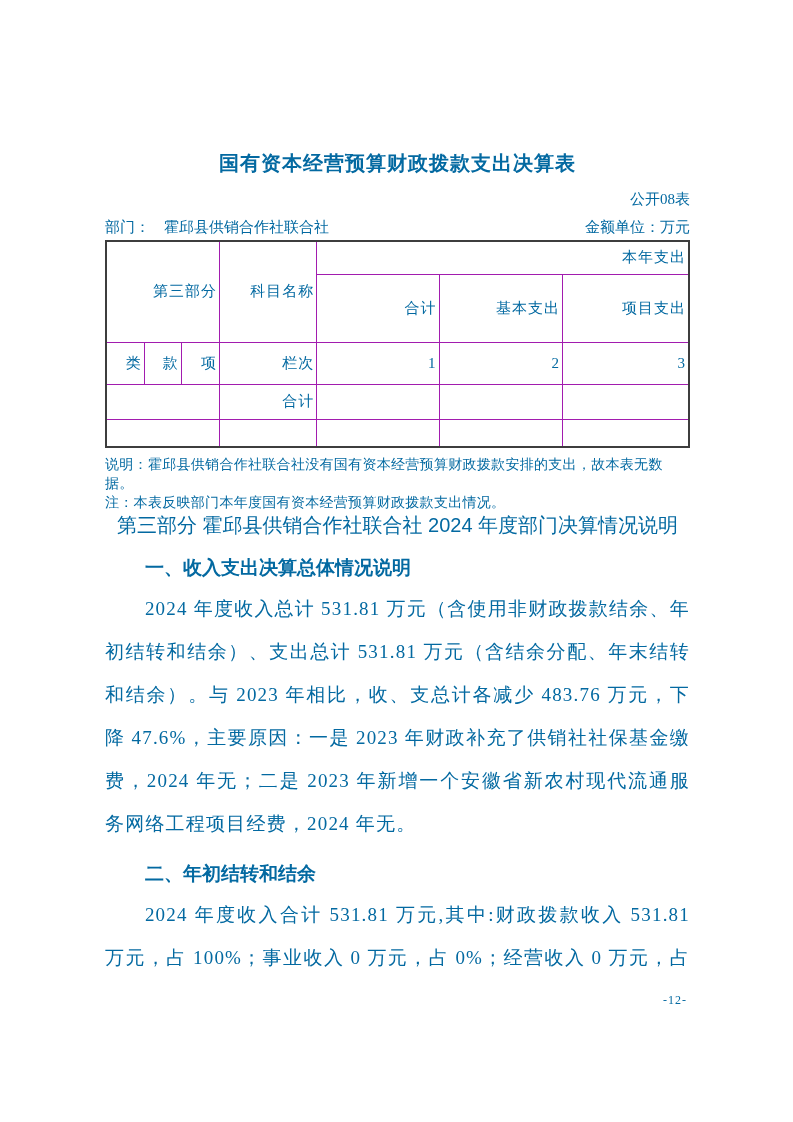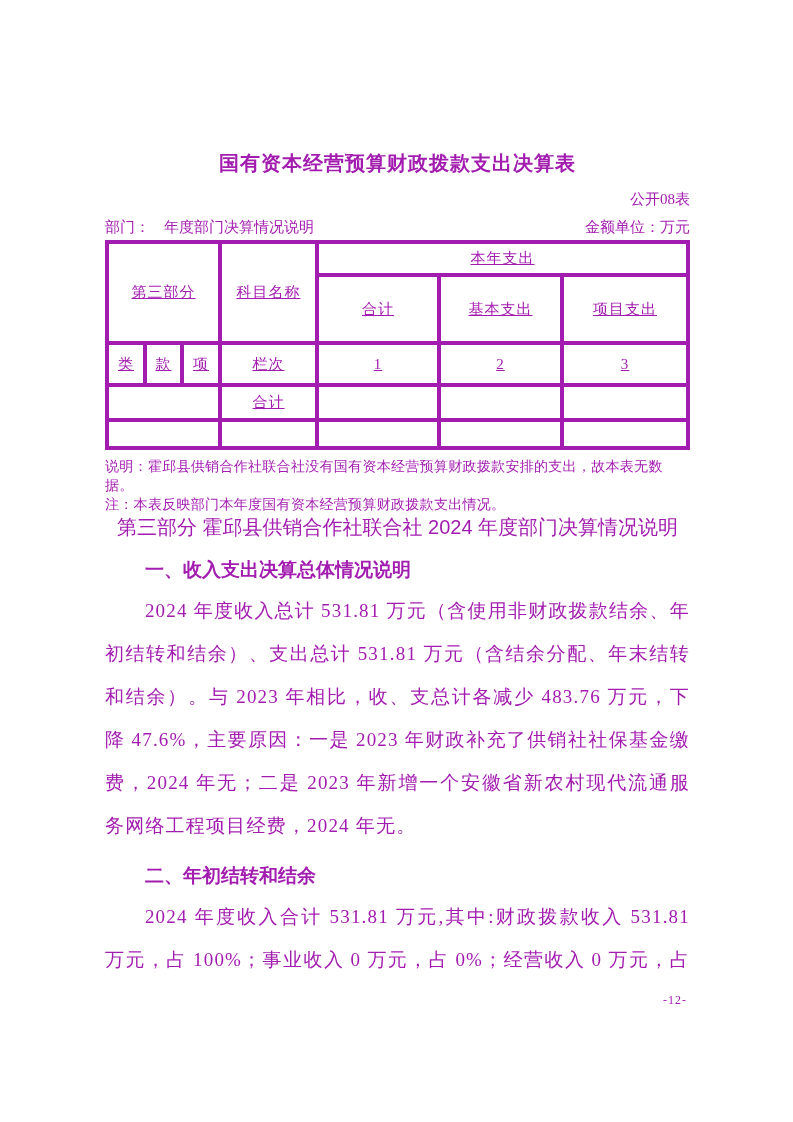--- a/index.html
+++ b/index.html
@@ -4,21 +4,21 @@
 <style>
   * { margin: 0; padding: 0; box-sizing: border-box; }
   html, body { background: #e8e8e8; }
   .page {
     position: relative;
     width: 793px;
     height: 1122px;
     margin: 0 auto;
     background: #ffffff;
     font-family: "Liberation Serif", "DejaVu Serif", serif;
-    color: #a21caf;
+    color: #0369a1;
     padding: 150px 103px 0 105px;
     overflow: hidden;
   }
   .doc-title {
     text-align: center;
     font-family: "Liberation Sans", "DejaVu Sans", sans-serif;
     font-weight: 700;
     font-size: 20px;
     line-height: 26px;
     letter-spacing: 1px;
@@ -39,26 +39,25 @@
   .meta-dept .dept-value { margin-left: 14px; }
   table.fin-table {
     margin-top: 3px;
     border-collapse: collapse;
     width: 585px;
     table-layout: fixed;
     border: 2px solid #3d3d3d;
     font-size: 15px;
   }
   table.fin-table td {
-    border: 4px solid #a21caf;
-    text-align: center;
+    border: 1px solid #a21caf;
+    text-align: right;
     vertical-align: middle;
     padding: 0 2px;
     letter-spacing: 1px;
-    text-decoration: underline;
   }
   tr.r-top td    { height: 33px; }
   tr.r-head td   { height: 68px; }
   tr.r-cols td   { height: 42px; }
   tr.r-total td  { height: 35px; }
   tr.r-empty td  { height: 28px; }
   .notes { margin-top: 7px; font-size: 14px; line-height: 19px; letter-spacing: 0.3px; }
   .part-heading {
     text-align: center;
     font-family: "Liberation Sans", "DejaVu Sans", sans-serif;
@@ -94,21 +93,21 @@
 </head>
 <body>
 
 <div class="page">
 
   <div class="doc-title">国有资本经营预算财政拨款支出决算表</div>
 
   <div class="meta-right">公开08表</div>
 
   <div class="meta-row">
-    <span class="meta-dept"><span>部门：</span><span class="dept-value">年度部门决算情况说明</span></span>
+    <span class="meta-dept"><span>部门：</span><span class="dept-value">霍邱县供销合作社联合社</span></span>
     <span>金额单位：万元</span>
   </div>
 
   <table class="fin-table">
     <colgroup>
       <col style="width:38px">
         <col style="width:37px">
         <col style="width:38px">
       <col style="width:97px">
         <col style="width:122px">

